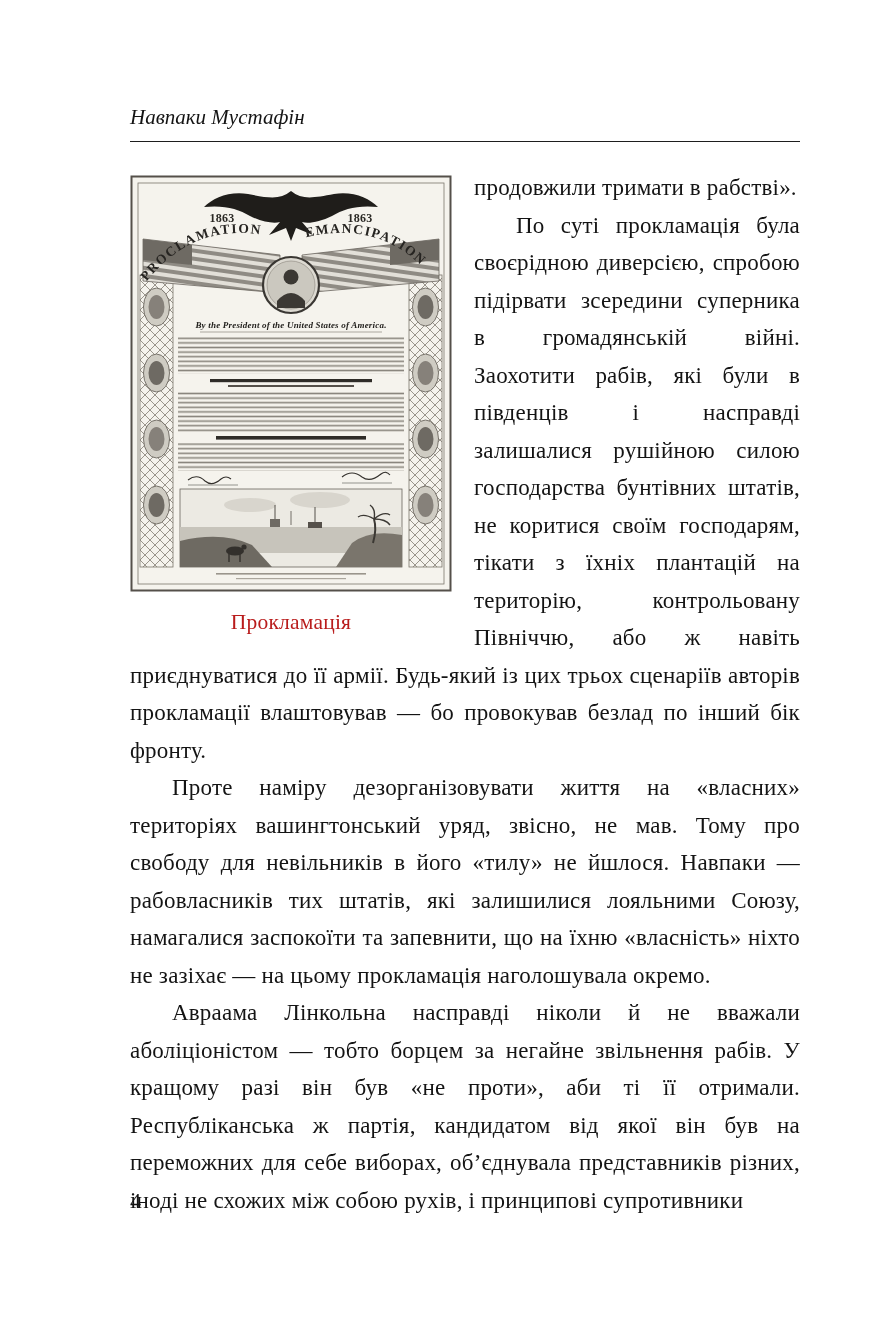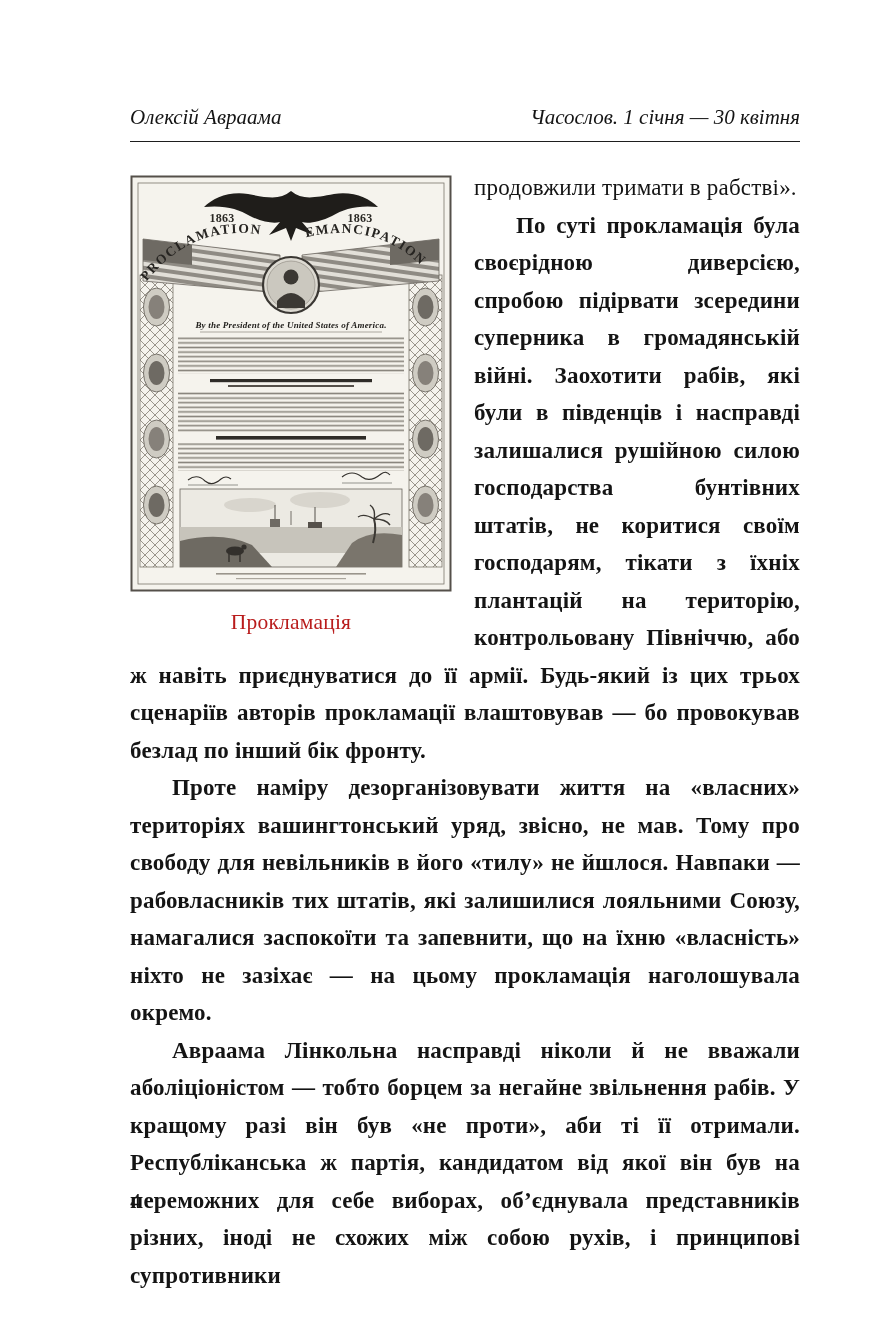--- a/index.html
+++ b/index.html
@@ -27,21 +27,21 @@
     border-bottom:1.6px solid #1e1e1e;
     margin-bottom:27px;
   }
   .body-text{
     font-size:23px;
     line-height:37.5px;
     text-align:justify;
     letter-spacing:0.2px;
   }
   .body-text p{margin:0;}
-  .body-text p.indent{text-indent:42px;font-weight:bold;}
+  .body-text p.indent{text-indent:42px;}
   figure.artwork{
     float:left;
     width:322px;
     margin:6px 22px 16px 0;
     padding:0;
   }
   .poster-frame{
     display:block;
     width:322px;height:417px;
   }
@@ -58,22 +58,21 @@
     font-size:22px;
   }
 </style>
 </head>
 <body>
 
 <div class="page">
   <div class="content">
 
     <div class="running-head">
-      <span>Олексій Авраама</span>
-      <span>Часослов. 1 січня — 30 квітня</span>
+      <span>Навпаки Мустафін</span>
     </div>
 
     <div class="body-text">
 
       <figure class="artwork">
         <svg class="poster-frame" viewBox="0 0 322 417" xmlns="http://www.w3.org/2000/svg">
           <defs>
             <pattern id="lattice" width="10" height="10" patternUnits="userSpaceOnUse">
               <path d="M0 5 L5 0 L10 5 L5 10 Z" fill="none" stroke="#9a958c" stroke-width="1"></path>
             </pattern>

